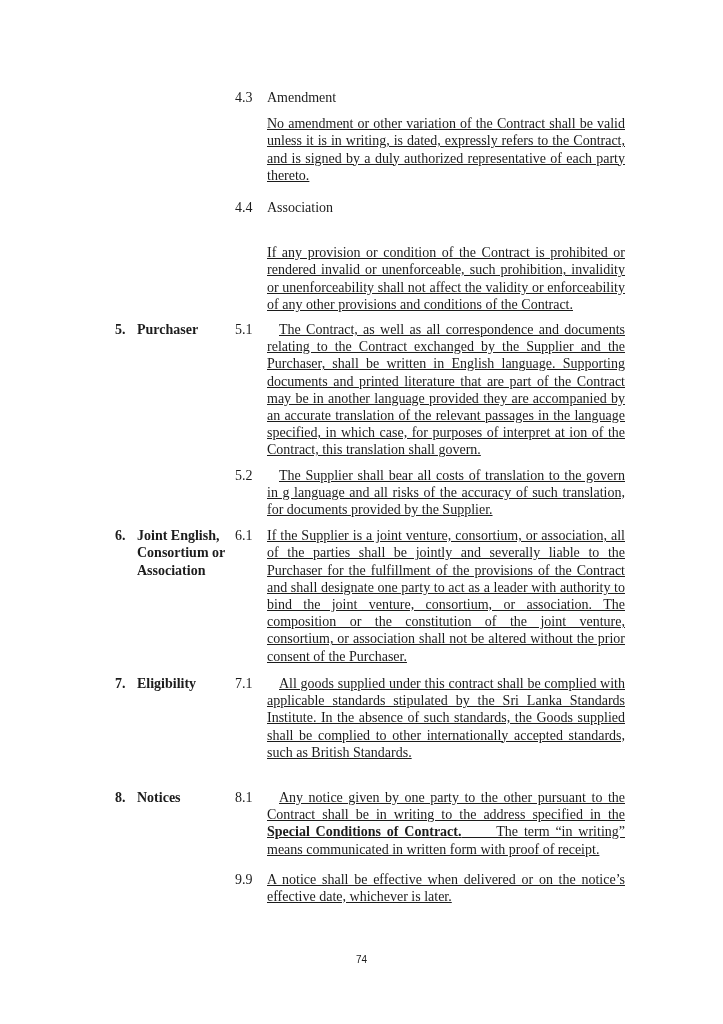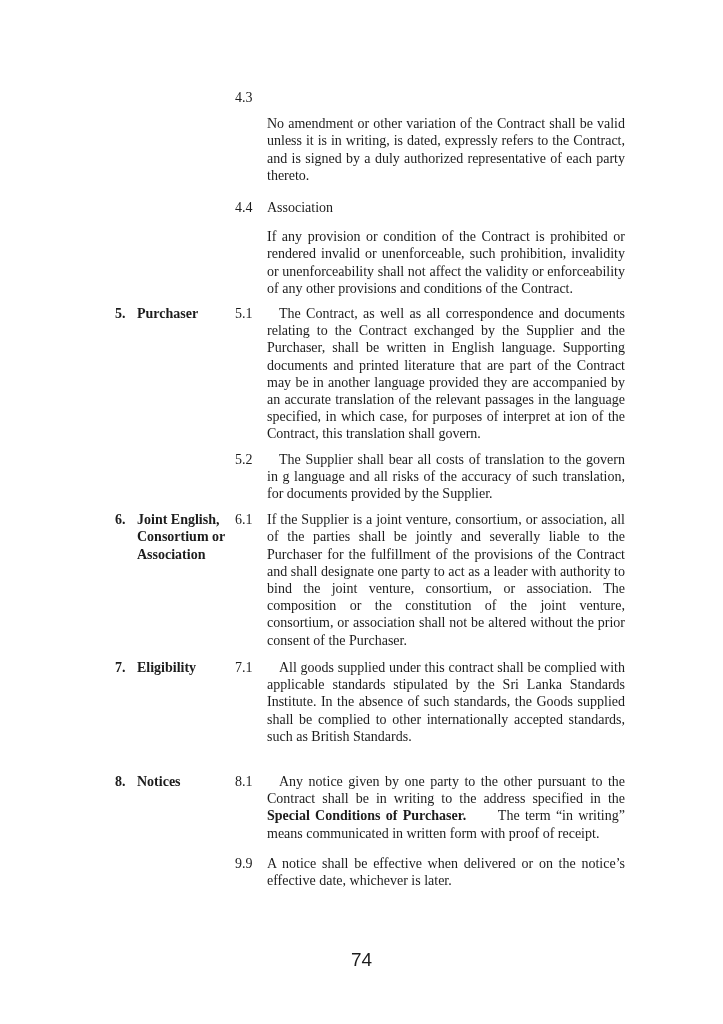--- a/index.html
+++ b/index.html
@@ -14,47 +14,48 @@
     line-height:17.2px;
     overflow:hidden;
   }
   .content { position:absolute; top:89px; left:115px; width:512px; }
   .row { display:flex; align-items:flex-start; }
   .lcol { flex:0 0 120px; width:120px; display:flex; font-weight:bold; }
   .lnum { flex:0 0 22px; width:22px; }
   .ltext { width:96px; }
   .ncol { flex:0 0 32px; width:32px; }
   .bcol { flex:0 0 358px; width:358px; }
-  .just { text-align:justify; text-justify:inter-word; }
+  .just { text-align:justify; text-justify:inter-word;text-decoration:underline; }
   .ind { text-indent:12px; }
   .b { font-weight:bold; }
   .mb8 { margin-bottom:8px; }
   .mb9 { margin-bottom:9px; }
   .mb10 { margin-bottom:10px; }
-  .mb12 { margin-bottom:12px;align-items:flex-end; }
+  .mb12 { margin-bottom:28px;align-items:flex-end; }
   .mb13 { margin-bottom:13px; }
   .mb14 { margin-bottom:8px; }
   .mb15 { margin-bottom:15px; }
   .mb28 { margin-bottom:28px; }
   .pagenum {
     position:absolute; top:951px; left:0; width:723px;
     text-align:center;
     font-family:"Liberation Sans","DejaVu Sans",sans-serif;
-    font-size:19px; color:#1c1c1c;
+    font-size:10px; color:#1c1c1c;
   }
 </style>
 </head>
 <body>
 
 <div class="page">
   <div class="content">
 
     <div class="row mb9">
       <div class="lcol"></div>
       <div class="ncol">4.3</div>
+      <div class="bcol">Amendment</div>
     </div>
     <div class="row mb15">
       <div class="lcol"></div>
       <div class="ncol"></div>
       <div class="bcol just">No amendment or other variation of the Contract shall be valid unless it is in writing, is dated, expressly refers to the Contract, and is signed by a duly authorized representative of each party thereto.</div>
     </div>
 
     <div class="row mb12">
       <div class="lcol"></div>
       <div class="ncol">4.4</div>
@@ -98,21 +99,21 @@
       <div class="ncol">7.1</div>
       <div class="bcol just ind">All goods supplied under this contract shall be complied with applicable standards stipulated by the Sri Lanka Standards Institute.  In the absence of such standards, the Goods supplied shall be complied to other internationally accepted standards, such as British Standards.</div>
     </div>
 
     <div class="row mb13">
       <div class="lcol">
         <span class="lnum">8.</span>
         <span class="ltext">Notices</span>
       </div>
       <div class="ncol">8.1</div>
-      <div class="bcol just ind"><span>Any notice given by one party to the other pursuant to the Contract shall be in writing to the address specified in the </span><span class="b">Special Conditions of Purchaser.</span><span>&nbsp;&nbsp;&nbsp;&nbsp;&nbsp; The term “in writing” means communicated in written form with proof of receipt.</span></div>
+      <div class="bcol just ind"><span>Any notice given by one party to the other pursuant to the Contract shall be in writing to the address specified in the </span><span class="b">Special Conditions of Contract.</span><span>&nbsp;&nbsp;&nbsp;&nbsp;&nbsp; The term “in writing” means communicated in written form with proof of receipt.</span></div>
     </div>
 
     <div class="row">
       <div class="lcol"></div>
       <div class="ncol">9.9</div>
       <div class="bcol just">A notice shall be effective when delivered or on the notice’s effective date, whichever is later.</div>
     </div>
 
   </div>
 

